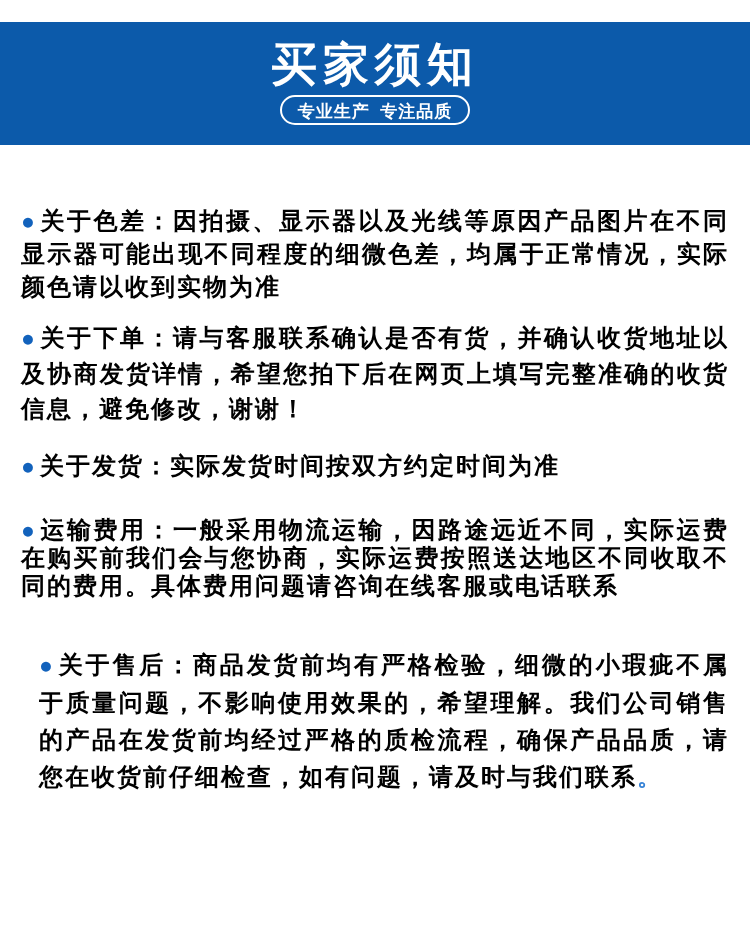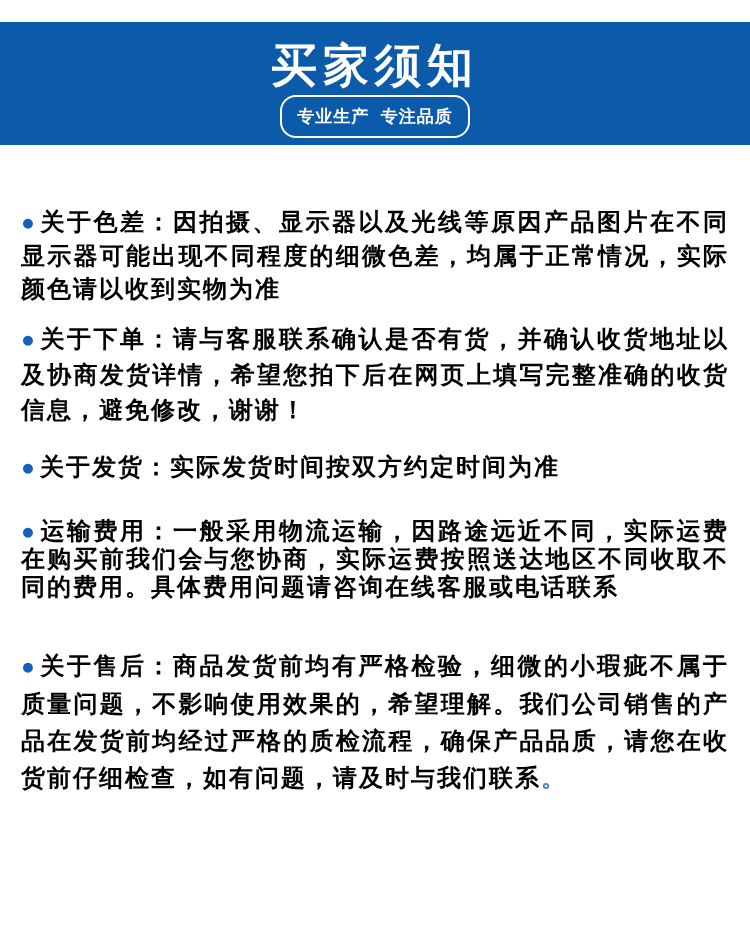--- a/index.html
+++ b/index.html
@@ -20,38 +20,39 @@
   }
   
   .banner {
     margin-top: 22px;
     height: 123px;
     width: 100%;
     background: #0c5aaa;
     box-sizing: border-box;
     padding-top: 19px;
     text-align: center;
+    font-family: Liberation Serif, serif;
   }
   .banner-title {
     margin: 0;
     color: #ffffff;
     font-size: 46px;
     line-height: 48px;
     font-weight: bold;
     letter-spacing: 6px;
   }
   .subtitle-pill {
     margin: 6px auto 0;
     width: 190px;
-    height: 43px;
+    height: 30px;
     box-sizing: border-box;
     border: 2px solid #ffffff;
     border-radius: 16px;
     display: flex;
-    align-items: center;
+    align-items: flex-end;
     justify-content: center;
   }
   .subtitle-pill span {
     color: #ffffff;
     font-size: 17px;
     font-weight: bold;
     letter-spacing: 1px;
     white-space: pre;
   }
   
@@ -59,25 +60,25 @@
     padding: 0 21px;
   }
   .notice {
     margin: 0;
     font-size: 24px;
     font-weight: bold;
     color: #000000;
     letter-spacing: 2px;
     text-align: justify;
   }
-  .p1 { margin-top: 60px; line-height: 33px; }
+  .p1 { margin-top: 60px; line-height: 33px; font-family: Liberation Serif, serif; }
   .p2 { margin-top: 16px; line-height: 35px; }
   .p3 { margin-top: 27px; line-height: 26px; }
   .p4 { margin-top: 37px; line-height: 28px; }
-  .p5 { margin-top: 46px; line-height: 37px; }
+  .p5 { margin-top: 46px; line-height: 37px; margin-left: 18px; }
   .bullet {
     color: #1262bc;
     margin-right: 3px;
     font-size: 23px;
   }
   .blue-period {
     color: #3582d6;
   }
 </style>
 </head>

